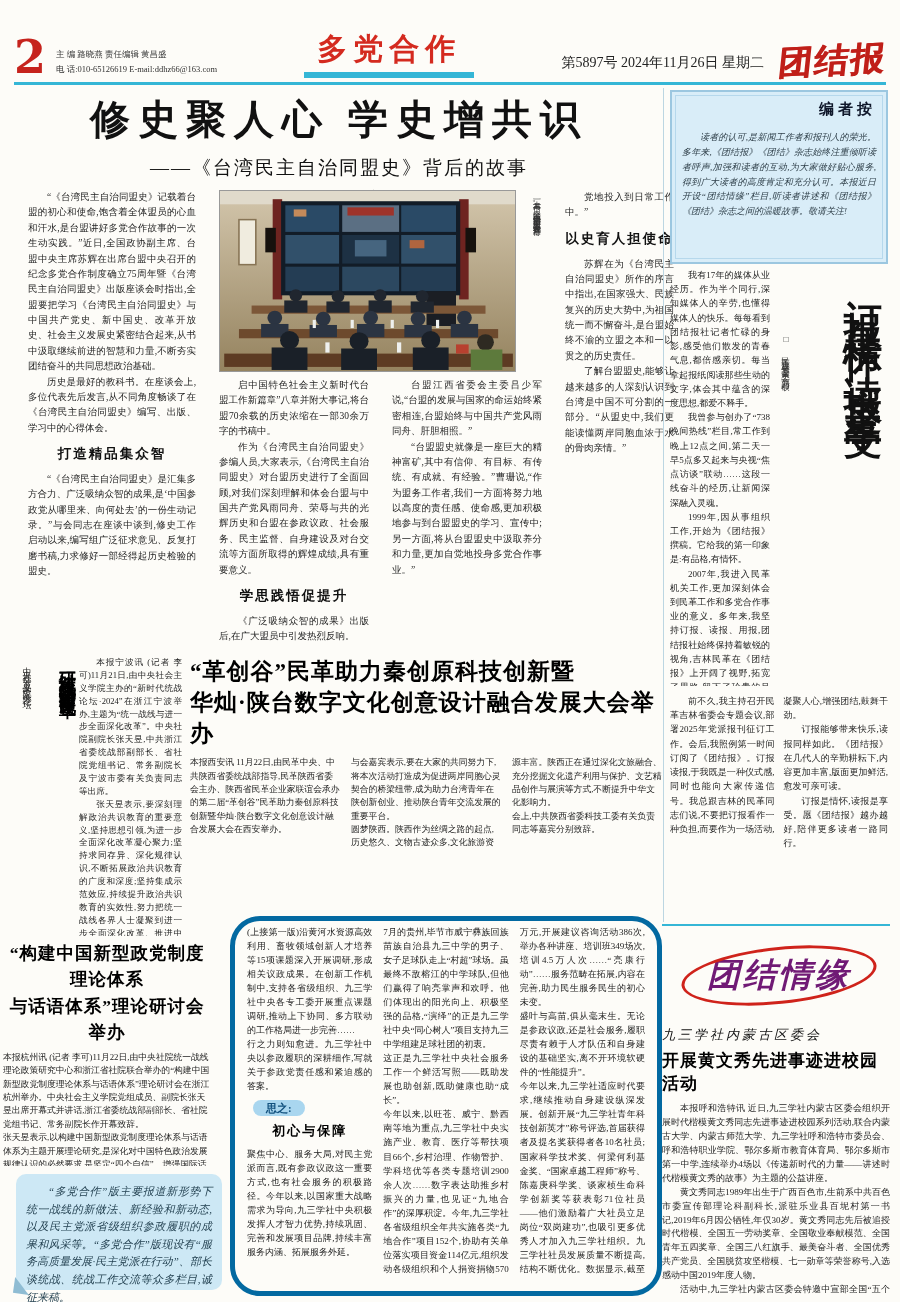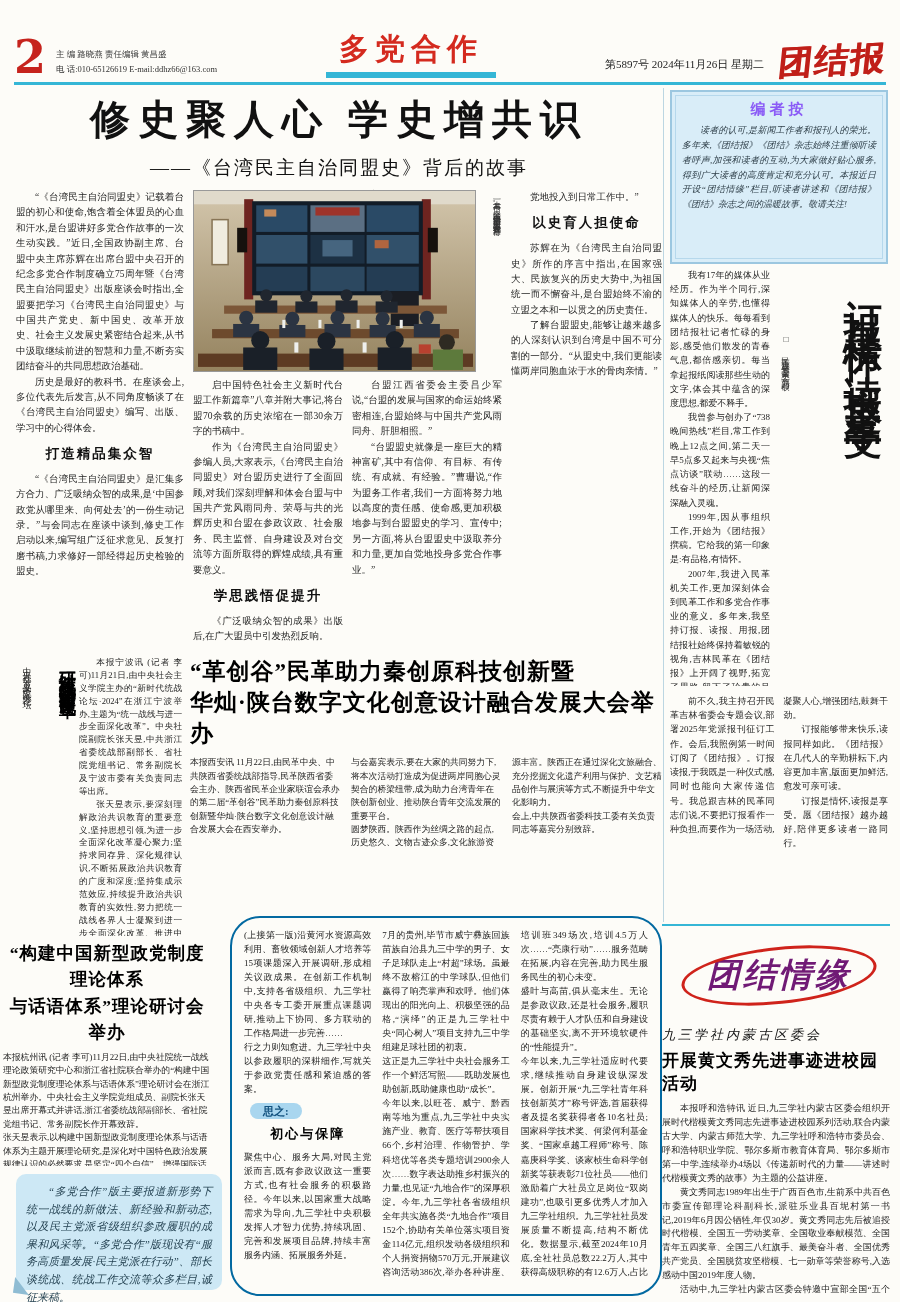--- a/index.html
+++ b/index.html
@@ -12,41 +12,41 @@
   .bt p,.bt2 p,.bt3 p{text-indent:2em;margin:0}
   .bt2{font-size:9px;line-height:1.58;text-align:justify;color:#242424}
   .bt3{font-size:9px;line-height:1.55;text-align:justify;color:#242424}
   
   #masthead{left:14px;top:26px;width:872px;height:54px;display:flex;align-items:flex-end}
   #pagenum{font-size:46px;font-weight:bold;color:#c6231d;line-height:.95;margin-right:10px;font-family:"DejaVu Serif",serif}
   #staff{font-size:8.5px;line-height:1.7;color:#333;padding-bottom:4px;white-space:nowrap}
   #section-wrap{flex:1;text-align:center;padding-bottom:2px}
   #section-title{font-size:30px;font-weight:bold;color:#d42a1f;letter-spacing:6px}
   #section-underline{width:170px;height:6px;background:#35b6d6;margin:2px auto 0}
-  #issue-info{font-size:11px;color:#222;white-space:nowrap;padding:0 14px 8px 0}
+  #issue-info{font-size:14px;color:#222;white-space:nowrap;padding:0 14px 8px 0}
   #paper-logo{font-size:34px;font-weight:900;color:#c01f19;transform:skew(-6deg,-3deg);display:inline-block;letter-spacing:2px;line-height:1;padding-bottom:2px;text-shadow:1px 0 0 #c01f19}
   #mast-rule{left:14px;top:82px;width:872px;height:3px;background:#35b6d6}
   
   #lead-head{left:16px;top:92px;width:646px;text-align:center}
   #lead-head h1{font-size:40px;letter-spacing:8px;font-weight:bold;color:#111}
   #lead-sub{font-size:19px;margin-top:8px;letter-spacing:2px;color:#111;}
   #lead-byline{font-size:11px;margin-top:7px;color:#333}
-  #lead-body{left:16px;top:190px;width:646px;height:458px;display:grid;grid-template-columns:168px 150px 150px 1fr;grid-template-rows:182px 1fr;column-gap:9px;overflow:hidden}
+  #lead-body{left:28px;top:190px;width:646px;height:458px;display:grid;grid-template-columns:168px 150px 150px 1fr;grid-template-rows:182px 1fr;column-gap:23px;overflow:hidden}
   .lbc1{grid-column:1;grid-row:1/3;overflow:hidden}
   #photo-block{grid-column:2/4;grid-row:1;display:flex}
   #photo-svg{flex:1;border:1px solid #999}
   #photo-cap{width:26px;font-size:8px;line-height:1.25;color:#333;padding:4px 1px;letter-spacing:1px}
   .lbc2{grid-column:2;grid-row:2;overflow:hidden;padding-top:6px}
   .lbc3{grid-column:3;grid-row:2;overflow:hidden;padding-top:6px}
   .lbc4{grid-column:4;grid-row:1/3;overflow:hidden}
   h3.sub{font-size:13.5px;text-align:center;font-weight:bold;margin:7px 0;letter-spacing:2px;color:#111}
   
   #vdiv{left:663px;top:88px;width:1px;height:834px;background:#bcd6e2}
   #ednote{left:670px;top:90px;width:218px;height:174px;background:#d9edf8;border:2px solid #9cc7e0;box-shadow:inset 0 0 0 3px #d9edf8,inset 0 0 0 4px #b6d8ec;padding:8px 10px}
-  #ednote h2{text-align:center;font-size:15px;letter-spacing:4px;margin-bottom:4px;color:#8b5cf6}
+  #ednote h2{text-align:right;font-size:15px;letter-spacing:4px;margin-bottom:11px;color:#0f172a}
   #ednote .bt3{font-style:italic;line-height:1.65;color:#30404a}
   #dingbao{left:670px;top:268px;width:218px;height:650px;display:flex;flex-direction:column;overflow:hidden}
   #db-top{display:flex;height:418px}
   #db-text{width:100px;overflow:hidden}
   #db-attr{width:22px;font-size:8.5px;letter-spacing:2px;color:#333;padding-top:66px}
   #db-head{flex:1;font-size:38px;font-weight:bold;letter-spacing:11px;color:#111;text-align:left;padding-top:2px}
   #db-bottom{flex:1;margin-top:8px;column-count:2;column-gap:9px;overflow:hidden}
   #rrule{left:662px;top:924px;width:228px;height:2px;background:#35b6d6}
   #qingyuan{left:672px;top:936px;width:214px;height:78px;display:flex;align-items:center;justify-content:center}
   #qy-inner{position:relative;display:inline-block;padding:6px 26px}
@@ -69,21 +69,21 @@
   #goujian{left:3px;top:940px;width:208px;height:226px;overflow:hidden}
   #goujian h2{text-align:center;font-size:17.5px;line-height:1.5;letter-spacing:1px;color:#000;margin-bottom:6px}
   #gj-body{font-size:8.8px;line-height:1.52;overflow:hidden;height:160px}
   
   #subbox{left:16px;top:1174px;width:206px;height:116px;background:#cde8f5;border-radius:10px;padding:9px 10px 6px;font-style:italic;color:#1f3d4d}
   #subbox::after{content:"";position:absolute;left:-2px;bottom:-4px;border-style:solid;border-width:16px 0 0 16px;border-color:transparent transparent transparent #8fbcd3;transform:rotate(8deg)}
   #subbox .line{font-size:11px;line-height:1.6;text-align:justify;text-indent:2em}
   #subbox .mail{font-size:12px;margin-top:13px;font-weight:normal;text-indent:1em}
   #subbox .note{font-size:9px;margin-top:1px;text-indent:1em}
   
-  #circled{left:230px;top:916px;width:432px;height:380px;border:2px solid #0369a1;border-radius:30px;padding:10px 12px;overflow:hidden}
+  #circled{left:230px;top:916px;width:432px;height:380px;border:5px solid #0369a1;border-radius:30px;padding:4px 12px;overflow:hidden}
   #circ-body{column-count:3;column-gap:11px;height:100%;overflow:hidden;font-size:9px;line-height:1.56;text-align:justify}
   #sizhi{margin:7px 0 3px 6px}
   #sizhi span{background:#a9d6ef;color:#12517e;border-radius:11px;padding:2px 13px;font-weight:bold;font-size:11px}
   h3.csub{font-size:13px;text-align:center;letter-spacing:2px;margin:3px 0 6px;color:#000}
 </style>
 </head>
 <body>
 
 <div id="paper">
 

